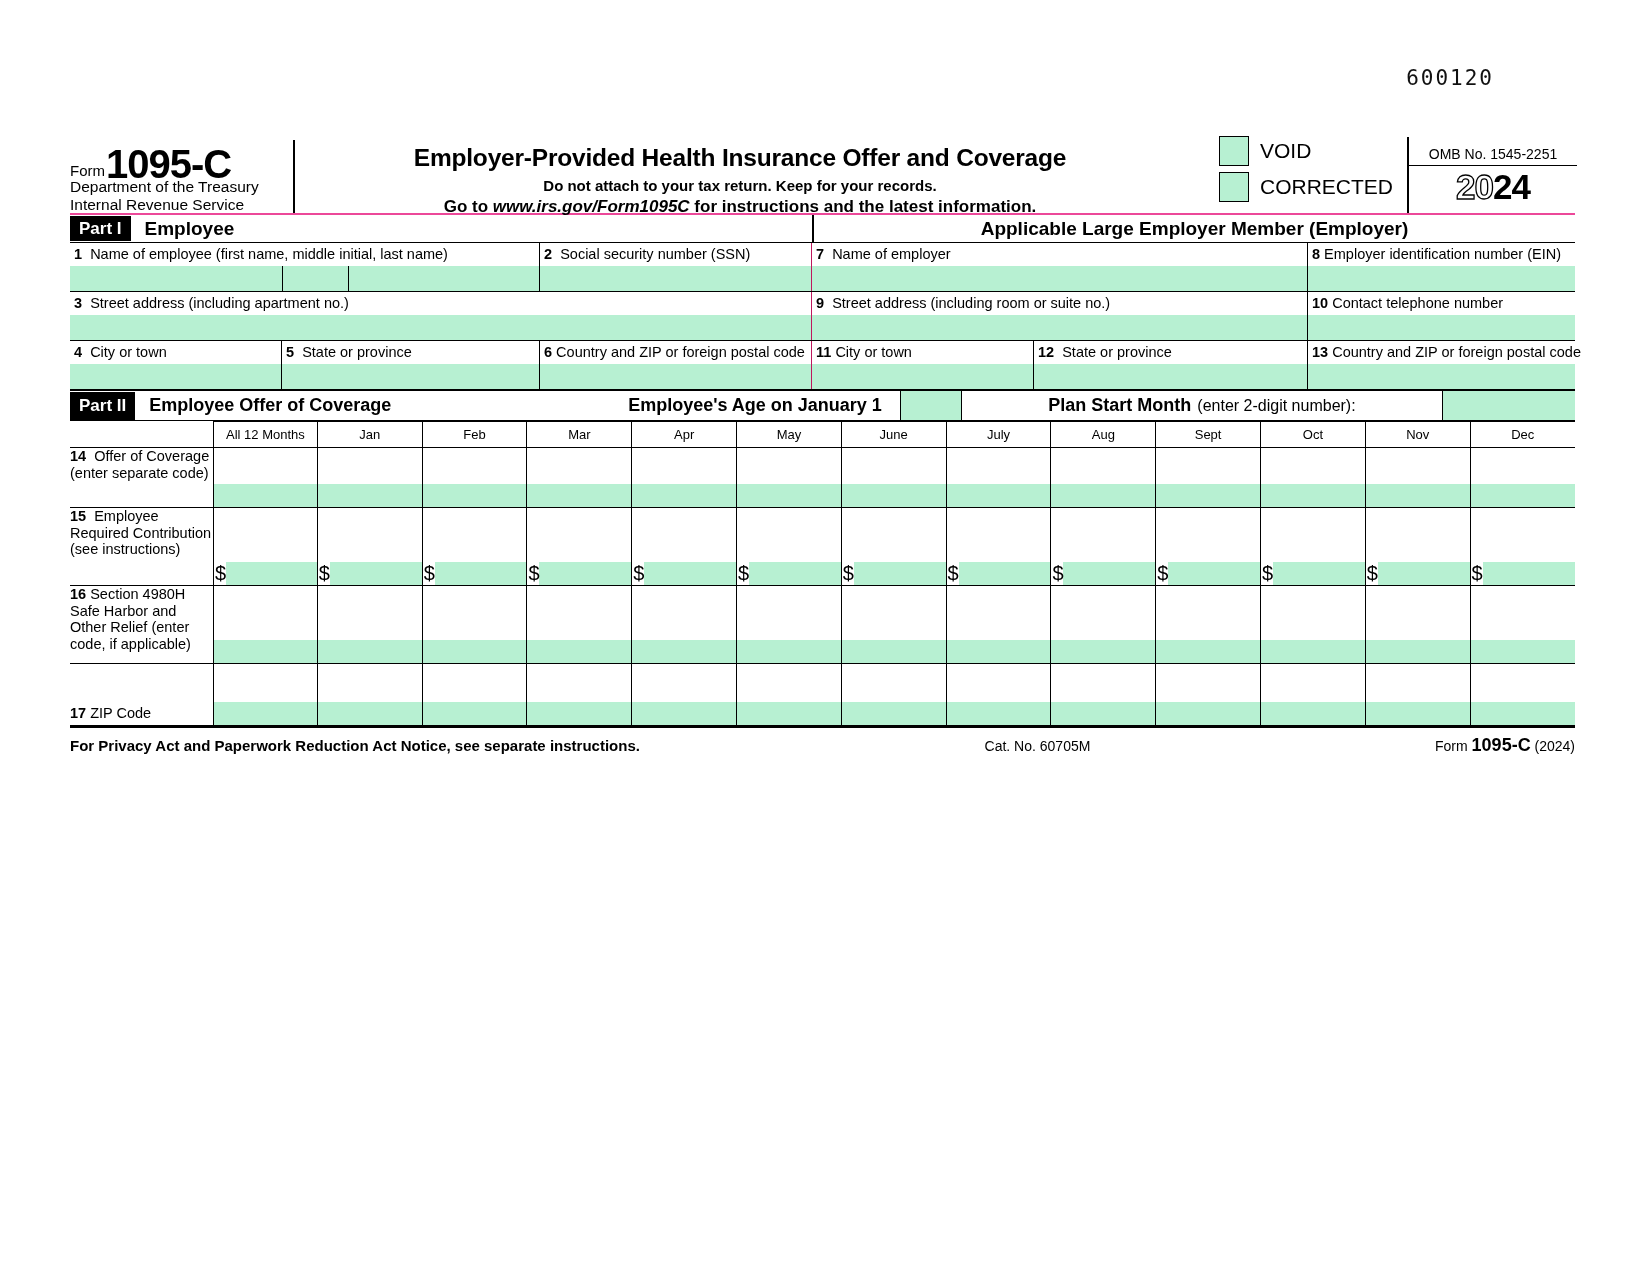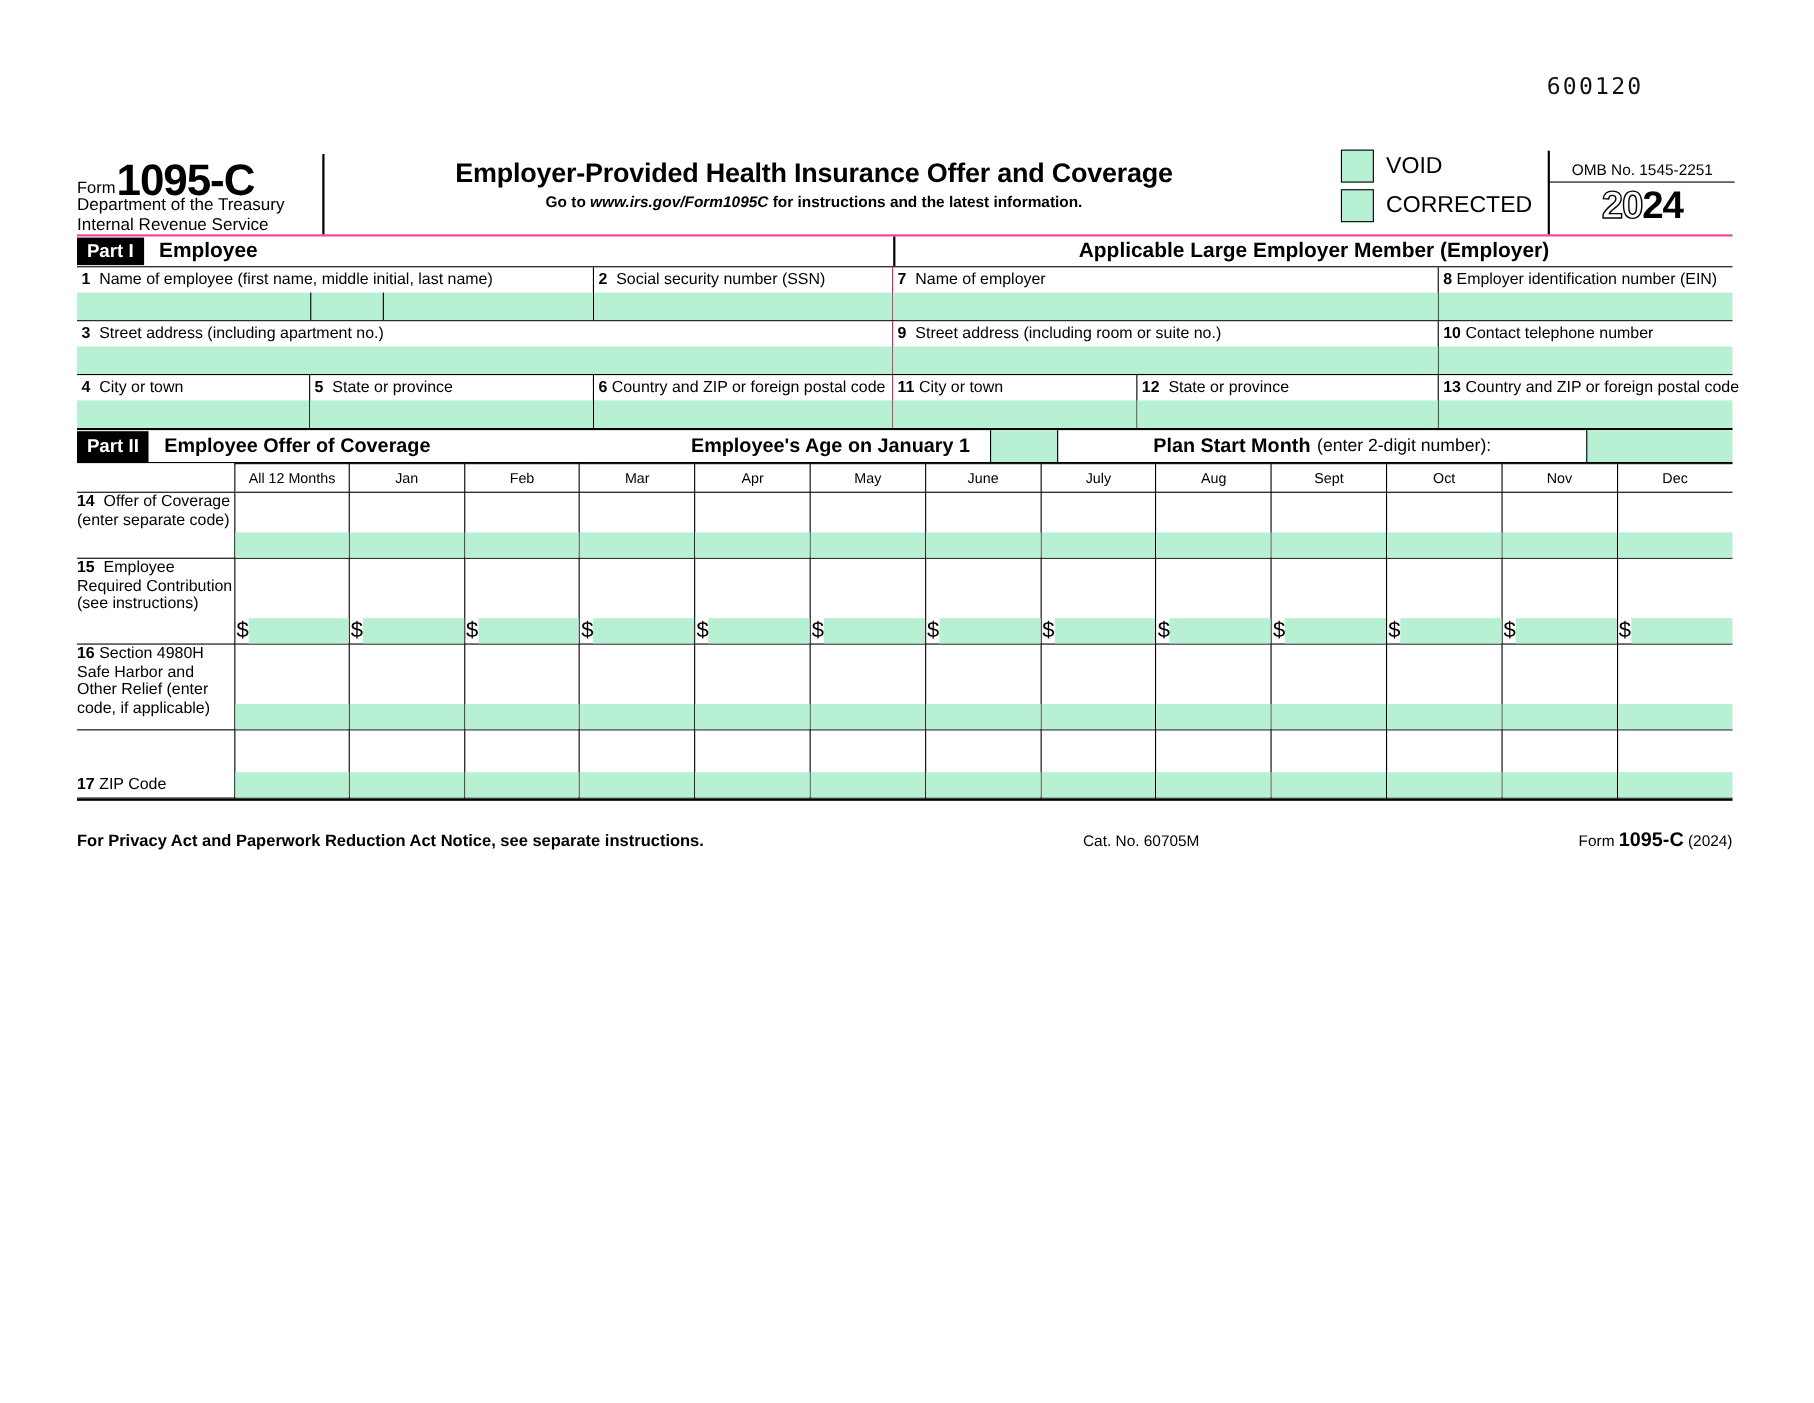--- a/index.html
+++ b/index.html
@@ -84,21 +84,21 @@
     font-size: 24.5px;
     font-weight: bold;
     letter-spacing: -0.2px;
   }
   .hdr-sub1 {
     font-size: 15px;
     font-weight: bold;
     margin-top: 5px;
   }
   .hdr-sub2 {
-    font-size: 14px;
+    font-size: 17px;
     font-weight: bold;
     margin-top: 3px;
   }
 
   .hdr-right {
     width: 390px;
     position: relative;
   }
   .chk-row {
     position: absolute;
@@ -260,21 +260,21 @@
     font-size: 20px;
     line-height: 23px;
     z-index: 2;
   }
 
   
   .footer {
     display: flex;
     align-items: baseline;
     border-top: 2px solid #000;
-    padding-top: 25px;
+    padding-top: 7px;
     font-size: 15px;
   }
   .foot-left { font-weight: bold; flex: 0 0 auto; }
   .foot-mid  { flex: 1; text-align: center; font-size: 14px; }
   .foot-right{ flex: 0 0 auto; font-size: 14px; }
   .foot-right b { font-size: 18px; }
 </style>
 </head>
 <body>
 
@@ -290,20 +290,21 @@
         <div class="hdr-form-label">Form</div>
         <div class="hdr-form-no">1095-C</div>
         <div class="hdr-dept">
           <div>Department of the Treasury</div>
           <div>Internal Revenue Service</div>
         </div>
       </div>
 
       <div class="hdr-mid">
         <div class="hdr-title">Employer-Provided Health Insurance Offer and Coverage</div>
+        <div class="hdr-sub1">Do not attach to your tax return. Keep for your records.</div>
         <div class="hdr-sub2"><span>Go to </span><span class="ital">www.irs.gov/Form1095C</span><span> for instructions and the latest information.</span></div>
       </div>
 
       <div class="hdr-right">
         <div class="chk-row chk-void">
           <div class="chk-box"></div>
           <div class="chk-lbl">VOID</div>
         </div>
         <div class="chk-row chk-corr">
           <div class="chk-box"></div>

